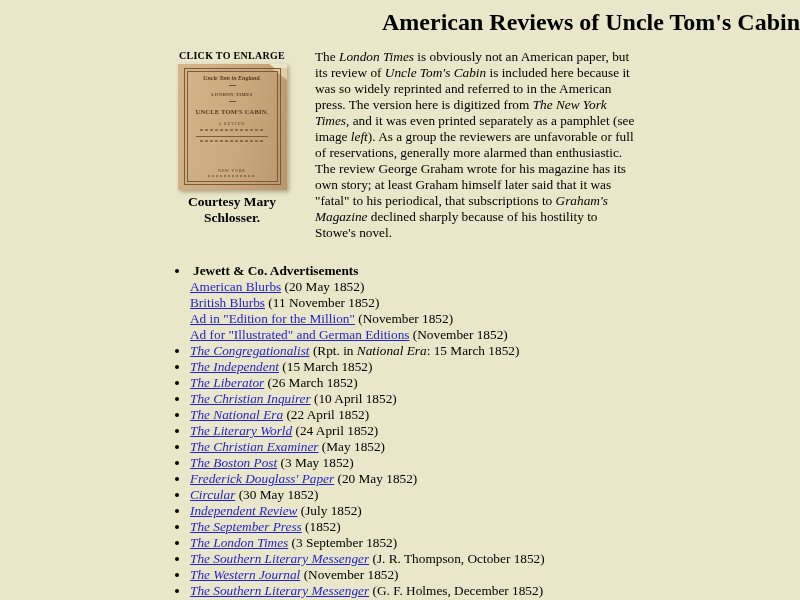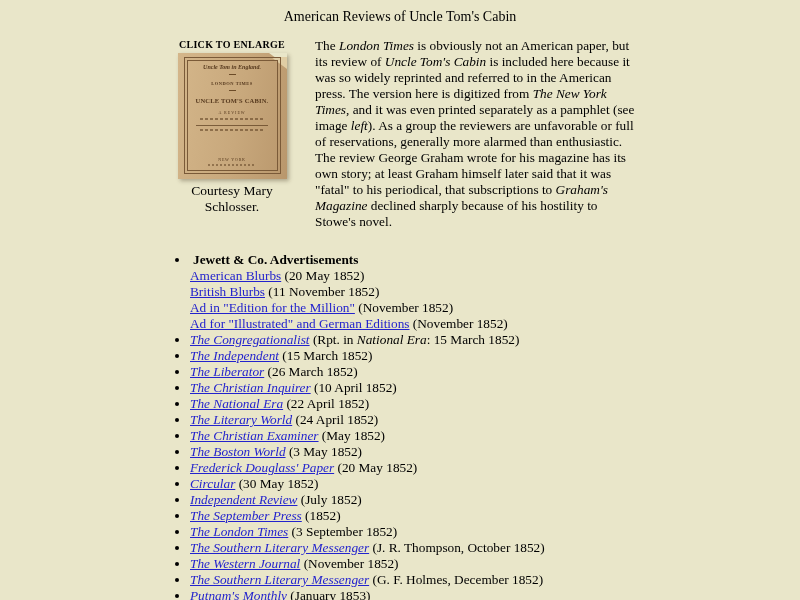--- a/index.html
+++ b/index.html
@@ -4,35 +4,35 @@
 <style>
   html, body { margin: 0; padding: 0; }
   body {
     width: 800px; height: 600px; overflow: hidden;
     background: #e9e6c9;
     color: #000;
     font-family: "Liberation Serif", serif;
     font-size: 13.3px;
   }
   h1 {
-    text-align: center;
-    font-size: 14px;
-    font-weight: normal;
+    text-align: right;
+    font-size: 24px;
+    font-weight: bold;
     margin: 9px 0 13px 0;
   }
   .content { width: 485px; margin-left: 163px; }
 
   
   .figure {
     float: left; width: 138px;
     margin: 1px 14px 4px 0;
     text-align: center;
   }
   .fig-top { font-weight: bold; font-size: 10px; letter-spacing: .3px; }
-  .fig-bottom { font-weight: normal; font-size: 13.5px; margin-top: 4px; }
+  .fig-bottom { font-weight: bold; font-size: 13.5px; margin-top: 4px; }
 
   .pamphlet {
     position: relative;
     width: 109px; height: 126px;
     margin: 3px auto 0 auto;
     background: linear-gradient(100deg, #d4b68a, #c8a87c 55%, #b9976c);
     box-shadow: 2px 2px 4px rgba(60,45,25,.35);
     cursor: pointer;
   }
   .torn {
@@ -112,21 +112,21 @@
 
   <ul class="reviews">
       <li><b>Jewett &amp; Co. Advertisements</b><br><a href="#">American Blurbs</a> (20 May 1852)<br><a href="#">British Blurbs</a> (11 November 1852)<br><a href="#">Ad in "Edition for the Million"</a> (November 1852)<br><a href="#">Ad for "Illustrated" and German Editions</a> (November 1852)</li>
       <li><a href="#" class="it">The Congregationalist</a> (Rpt. in <i>National Era</i>: 15 March 1852)</li>
       <li><a href="#" class="it">The Independent</a> (15 March 1852)</li>
       <li><a href="#" class="it">The Liberator</a> (26 March 1852)</li>
       <li><a href="#" class="it">The Christian Inquirer</a> (10 April 1852)</li>
       <li><a href="#" class="it">The National Era</a> (22 April 1852)</li>
       <li><a href="#" class="it">The Literary World</a> (24 April 1852)</li>
       <li><a href="#" class="it">The Christian Examiner</a> (May 1852)</li>
-      <li><a href="#" class="it">The Boston World</a> (3 May 1852)</li>
+      <li><a href="#" class="it">The Boston Post</a> (3 May 1852)</li>
       <li><a href="#" class="it">Frederick Douglass' Paper</a> (20 May 1852)</li>
       <li><a href="#" class="it">Circular</a> (30 May 1852)</li>
       <li><a href="#" class="it">Independent Review</a> (July 1852)</li>
       <li><a href="#" class="it">The September Press</a> (1852)</li>
       <li><a href="#" class="it">The London Times</a> (3 September 1852)</li>
       <li><a href="#" class="it">The Southern Literary Messenger</a> (J. R. Thompson, October 1852)</li>
       <li><a href="#" class="it">The Western Journal</a> (November 1852)</li>
       <li><a href="#" class="it">The Southern Literary Messenger</a> (G. F. Holmes, December 1852)</li>
       <li><a href="#" class="it">Putnam's Monthly</a> (January 1853)</li>
       <li><a href="#" class="it">Southern Quarterly Review</a> (January 1853)</li>

